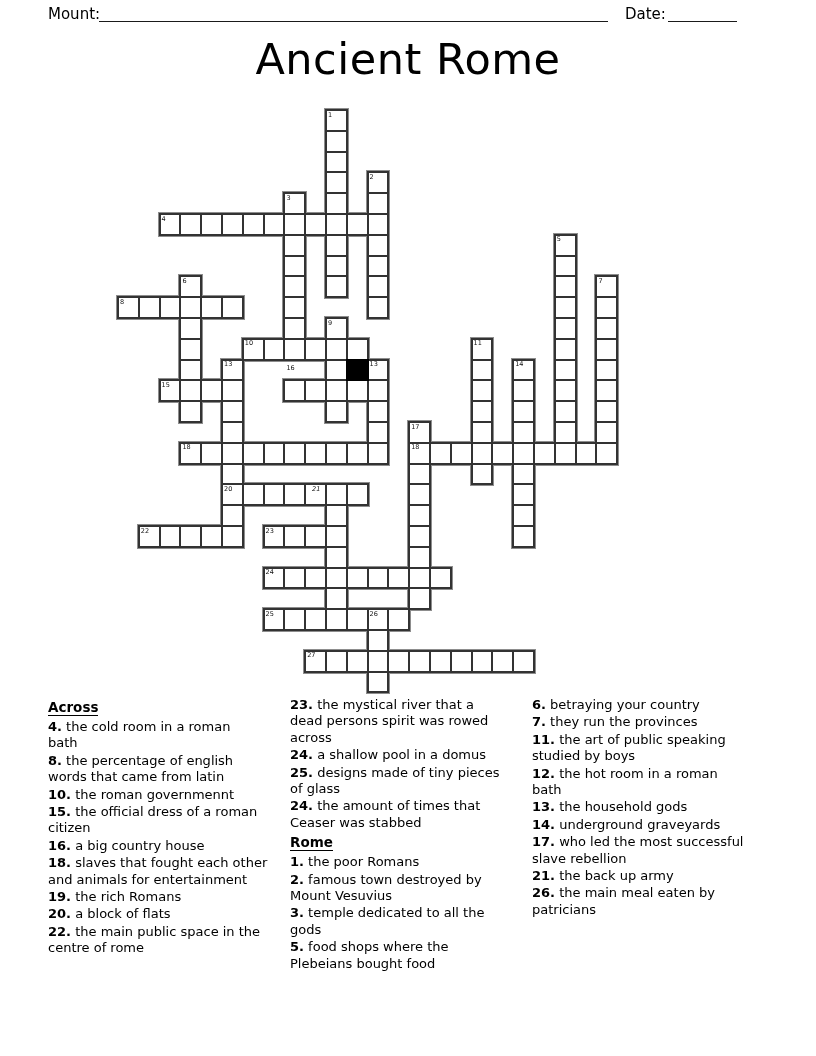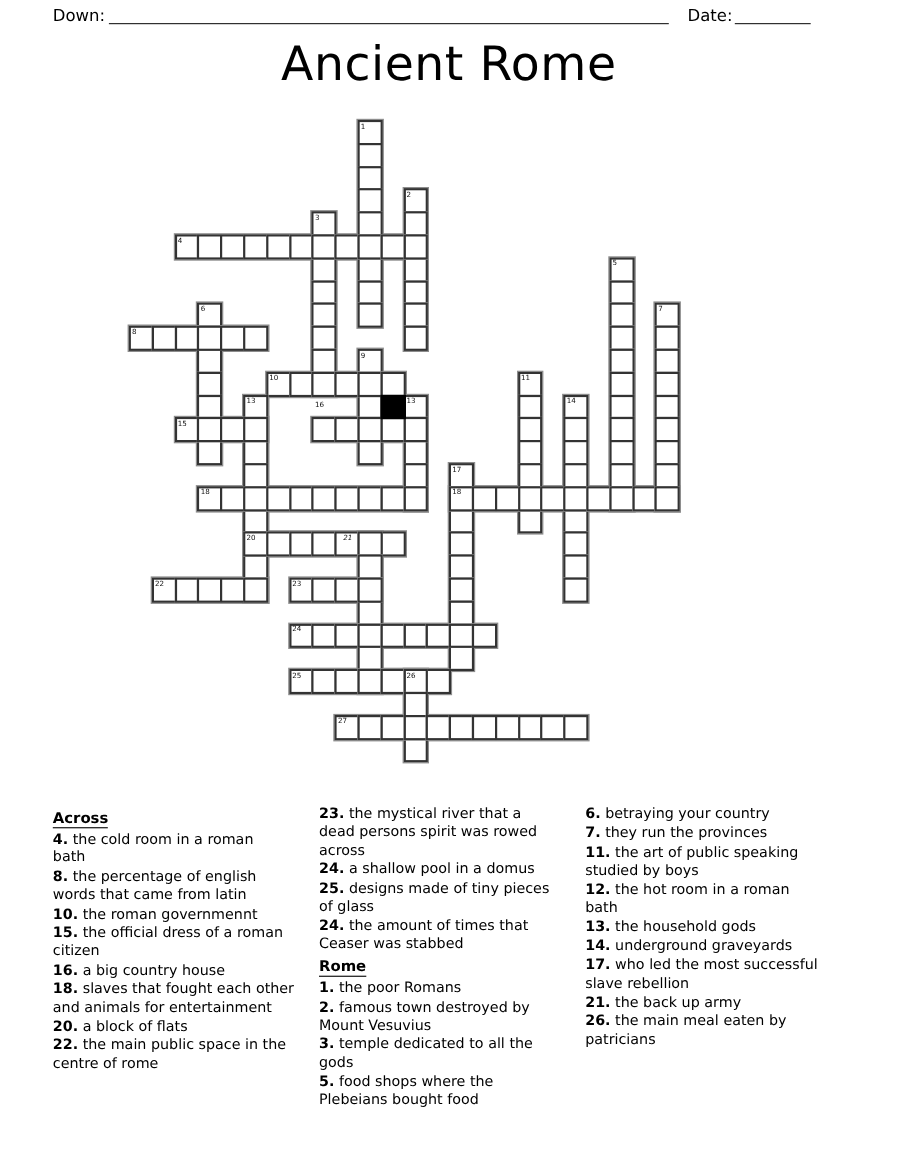--- a/index.html
+++ b/index.html
@@ -19,33 +19,33 @@
   .word-outline { position:absolute; box-sizing:border-box; border:3px solid #8d8d8d; z-index:1; }
   .gcell {
     position:absolute; box-sizing:border-box; border:2px solid #333333;
     background:#ffffff; z-index:2;
   }
   .gcell-black { position:absolute; box-sizing:border-box; border:2px solid #000; background:#000000; z-index:3; }
   .gnum {
     position:absolute; z-index:4; font-size:6.5px; line-height:7px; color:#111;
     font-family:"DejaVu Sans", sans-serif;
   }
-  .clue-col { position:absolute; top:697px; width:240px;margin-top:36px; }
+  .clue-col { position:absolute; top:697px; width:240px; }
   .clue-head {
     display:inline-block; font-size:13.5px; font-weight:bold;
     border-bottom:1.5px solid #000; margin:0 0 3px 0; line-height:16px;
   }
   .clue { font-size:13px; line-height:16.4px; margin:0 0 1px 0; white-space:nowrap; }
   .clue .cnum { font-weight:bold; }
 </style>
 </head>
 <body>
 
 <div class="page">
-  <div class="name-label">Down:</div>
+  <div class="name-label">Mount:</div>
   <div class="name-line"></div>
   <div class="date-label">Date:</div>
   <div class="date-line"></div>
 
   <h1 class="title">Ancient Rome</h1>
 
   <div id="grid">
       <div class="word-outline" style="left: 324px; top: 108px; width: 24.8px; height: 191.2px;"></div>
       <div class="word-outline" style="left: 365.6px; top: 170.4px; width: 24.8px; height: 149.6px;"></div>
       <div class="word-outline" style="left: 282.4px; top: 191.2px; width: 24.8px; height: 170.4px;"></div>
@@ -305,20 +305,21 @@
     </div>
 
   <div class="clue-col" id="clue-col-1" style="left:48px">
       <div><span class="clue-head">Across</span></div>
       <div class="clue"><span class="cnum">4.</span> the cold room in a roman<br>bath</div>
       <div class="clue"><span class="cnum">8.</span> the percentage of english<br>words that came from latin</div>
       <div class="clue"><span class="cnum">10.</span> the roman governmennt</div>
       <div class="clue"><span class="cnum">15.</span> the official dress of a roman<br>citizen</div>
       <div class="clue"><span class="cnum">16.</span> a big country house</div>
       <div class="clue"><span class="cnum">18.</span> slaves that fought each other<br>and animals for entertainment</div>
+      <div class="clue"><span class="cnum">19.</span> the rich Romans</div>
       <div class="clue"><span class="cnum">20.</span> a block of flats</div>
       <div class="clue"><span class="cnum">22.</span> the main public space in the<br>centre of rome</div>
     </div>
   <div class="clue-col" id="clue-col-2" style="left:290px">
       <div class="clue"><span class="cnum">23.</span> the mystical river that a<br>dead persons spirit was rowed<br>across</div>
       <div class="clue"><span class="cnum">24.</span> a shallow pool in a domus</div>
       <div class="clue"><span class="cnum">25.</span> designs made of tiny pieces<br>of glass</div>
       <div class="clue"><span class="cnum">24.</span> the amount of times that<br>Ceaser was stabbed</div>
       <div><span class="clue-head">Rome</span></div>
       <div class="clue"><span class="cnum">1.</span> the poor Romans</div>

